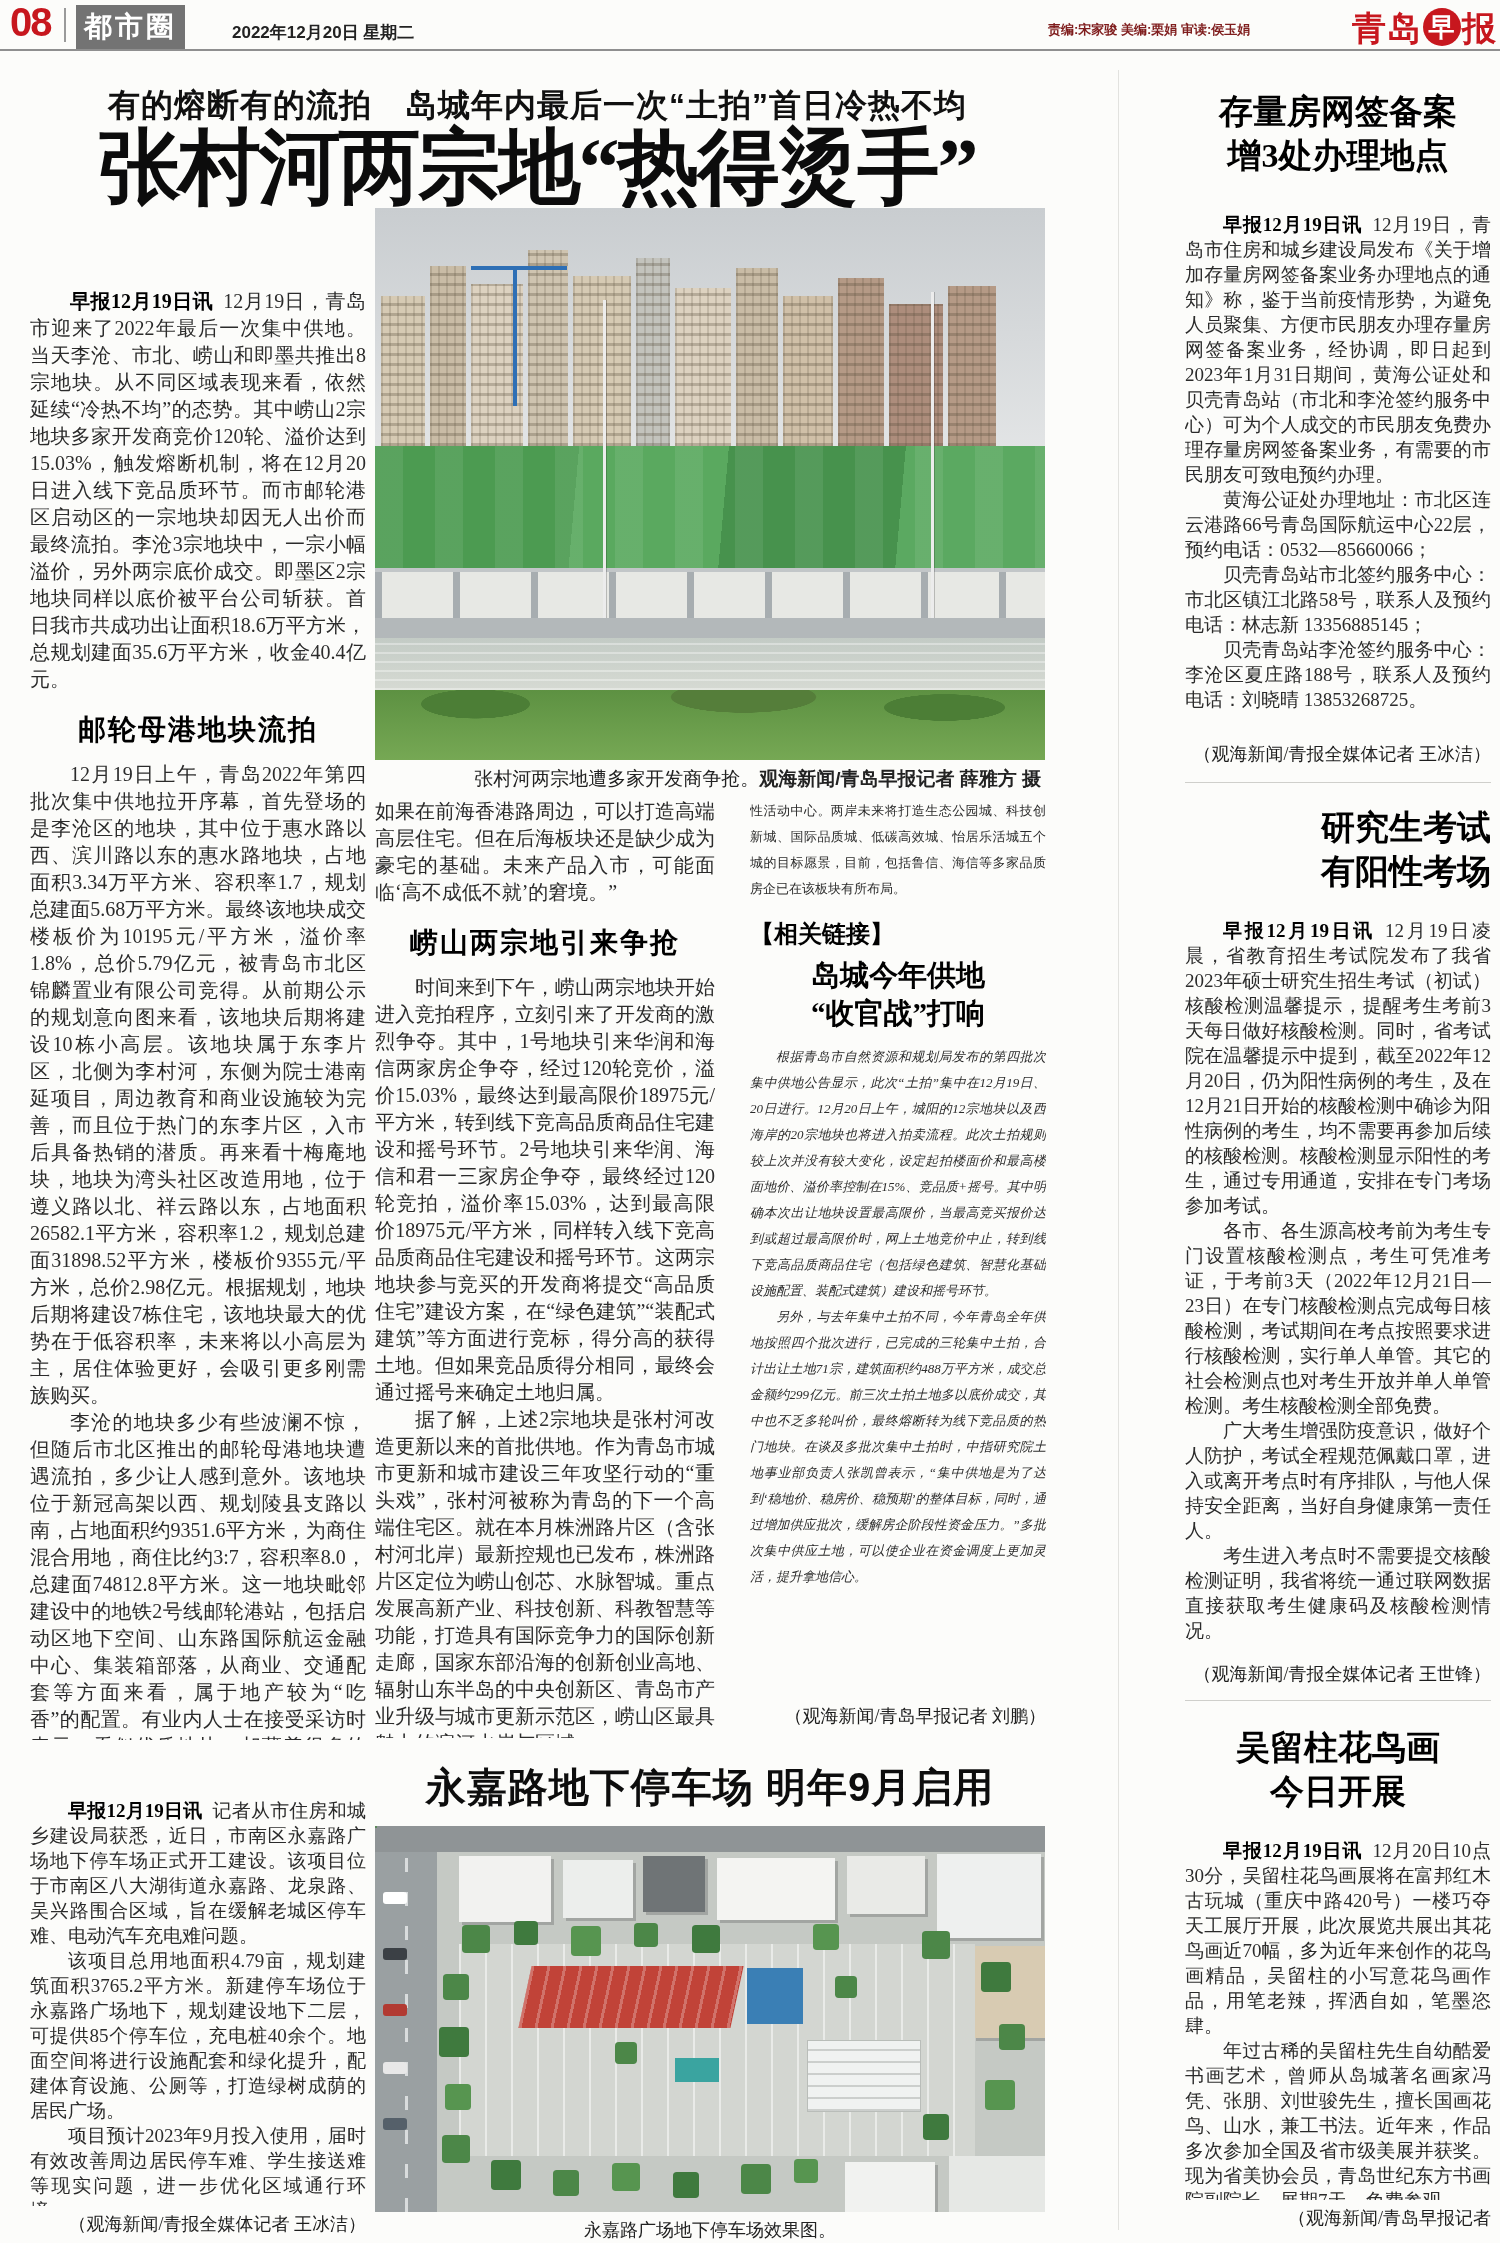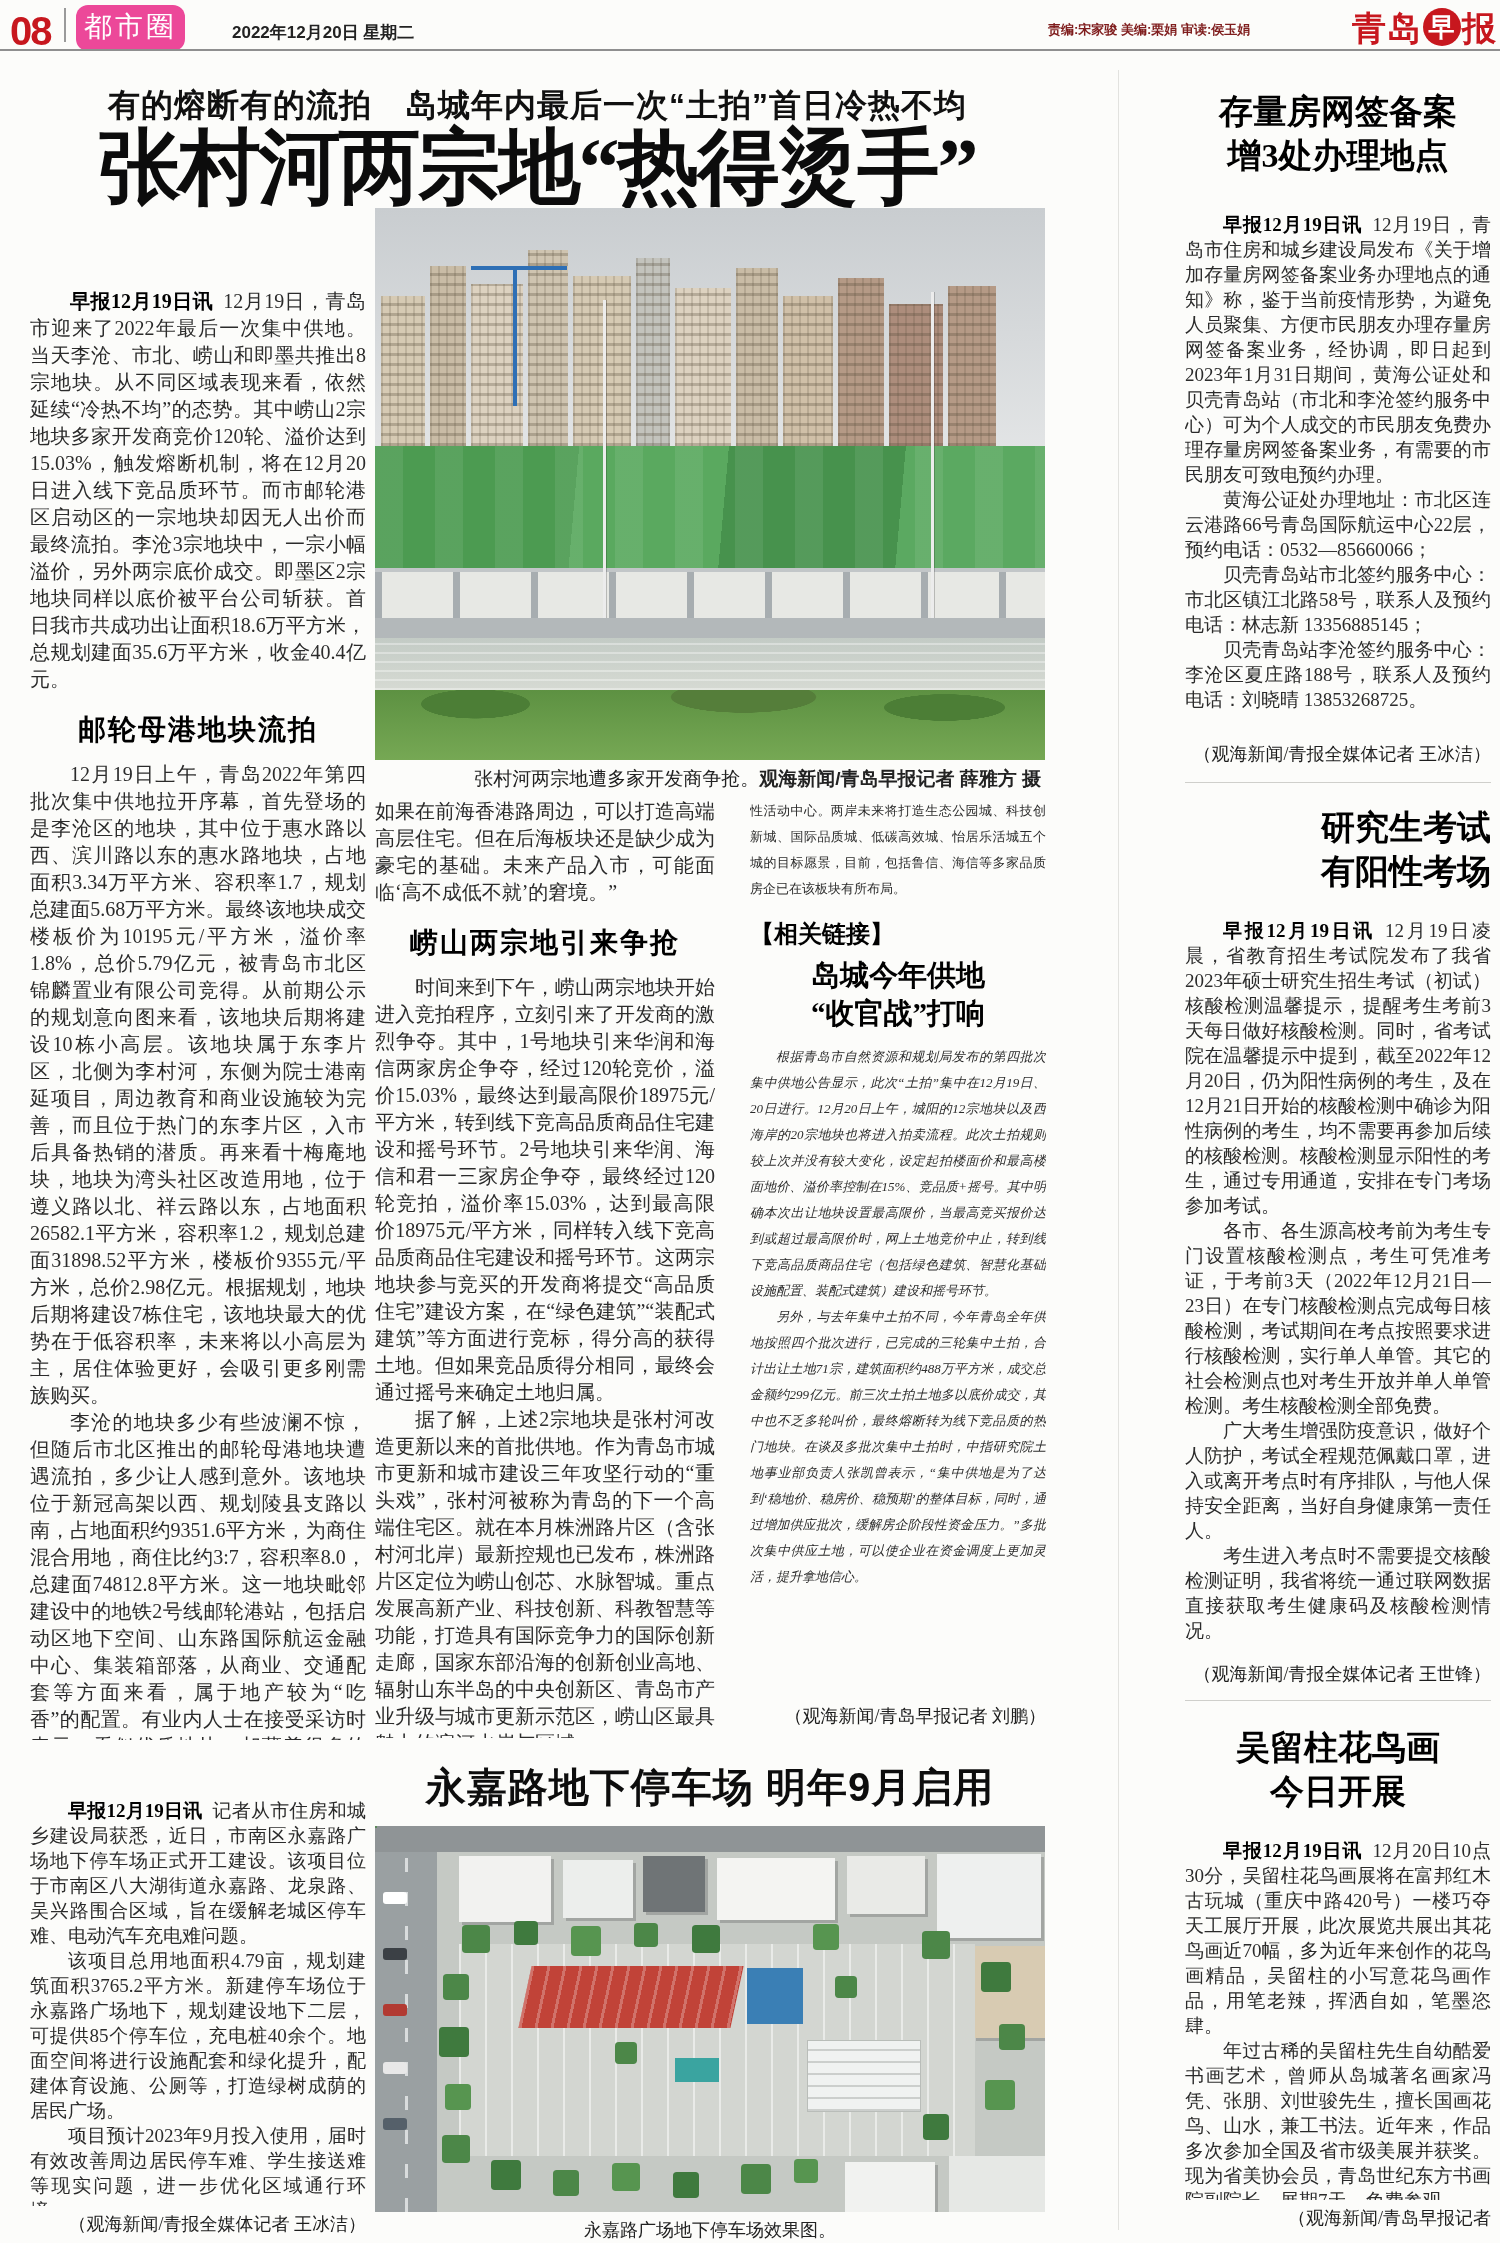--- a/index.html
+++ b/index.html
@@ -2,24 +2,24 @@
 <html><head>
 <meta charset="utf-8">
 <style>
   html,body{margin:0;padding:0;background:#e8e8e6;}
   .page{position:relative;width:1500px;height:2243px;background:#fcfcfa;overflow:hidden;
         font-family:"Liberation Serif","DejaVu Serif",serif;color:#262626;}
   .sans{font-family:"Liberation Sans","DejaVu Sans",sans-serif;}
 
   
   .hdr-line{position:absolute;left:0;top:49px;width:1500px;height:2px;background:#8f8f8f;}
-  .page-num{position:absolute;left:10px;top:9px;font-size:40px;font-weight:900;color:#c7171e;letter-spacing:-2px;}
+  .page-num{position:absolute;left:10px;top:0;font-size:40px;font-weight:900;color:#c7171e;letter-spacing:-2px;}
   .hdr-v{position:absolute;left:64px;top:8px;width:2px;height:34px;background:#9a9a9a;}
-  .sec-badge{position:absolute;left:76px;top:5px;background:#ec4899;color:#fff;font-weight:400;
-             font-size:28px;padding:3px 8px 5px;border-radius:12px;letter-spacing:3px;}
+  .sec-badge{position:absolute;left:76px;top:5px;background:#737373;color:#fff;font-weight:700;
+             font-size:28px;padding:3px 8px 5px;border-radius:0;letter-spacing:3px;}
   .hdr-date{position:absolute;left:232px;top:21px;font-size:17px;font-weight:700;color:#222;}
   .hdr-editors{position:absolute;left:1048px;top:21px;font-size:13px;font-weight:700;color:#7f1d1d;}
   .masthead{position:absolute;left:1352px;top:6px;font-size:34px;font-weight:900;color:#c7171e;letter-spacing:1px;}
   .masthead .mid{display:inline-block;background:#c7171e;color:#fff;border-radius:50%;
                  width:38px;height:38px;line-height:38px;text-align:center;font-size:26px;vertical-align:4px;margin:0 1px;}
 
   
   .kicker{position:absolute;left:30px;top:84px;width:1015px;text-align:center;
           font-size:32px;font-weight:800;color:#101010;letter-spacing:1px;}
   .headline{position:absolute;left:20px;top:120px;width:1035px;text-align:center;

